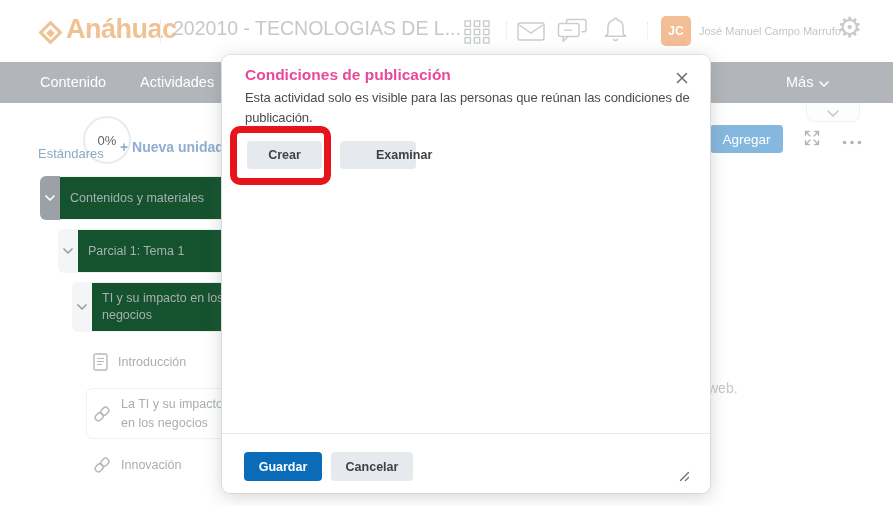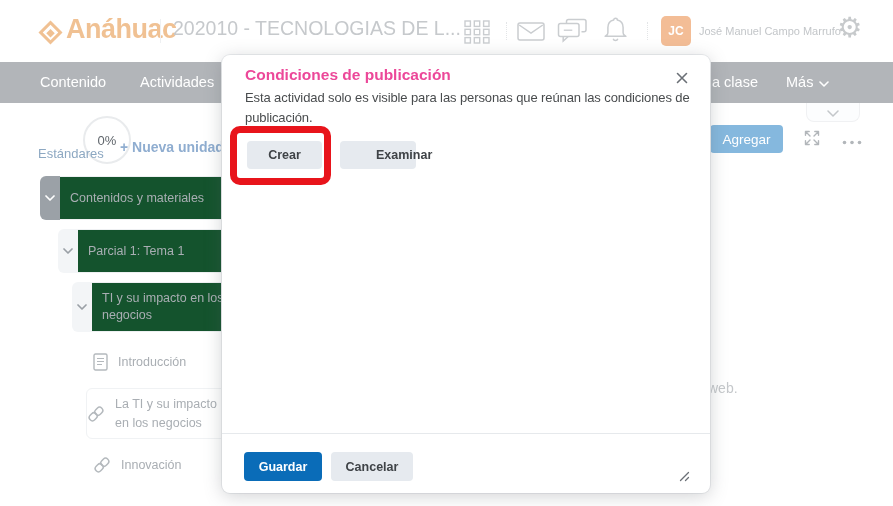--- a/index.html
+++ b/index.html
@@ -37,21 +37,21 @@
   
   .t-row{position:absolute;display:flex;z-index:1;cursor:pointer;}
   .t-tab{width:20px;display:flex;align-items:center;justify-content:center;border-radius:6px 0 0 6px;}
   .t-tab.dark{background:#9ba1a7;color:#fff;}
   .t-tab.light{background:#f3f5f7;color:#9aa0a6;}
   .t-box{background:#14532d;border:1px solid #eef0f2;border-left:none;border-radius:0 6px 6px 0;
          display:flex;align-items:center;padding-left:10px;color:#a9aeb3;font-size:12.5px;line-height:1.35;}
   .t-item{position:absolute;display:flex;align-items:center;color:#a9aeb3;font-size:12.5px;z-index:1;cursor:pointer;}
   .t-ico{color:#b4b9bd;display:flex;align-items:center;margin-right:10px;}
   .t-card{position:absolute;border:1px solid #f0f2f4;border-radius:6px;display:flex;align-items:center;
-          color:#a9aeb3;font-size:12.5px;z-index:1;cursor:pointer;}
+          color:#a9aeb3;font-size:12.5px;z-index:1;cursor:pointer;padding-left:6px;}
 
   
   .agregar{position:absolute;left:710px;top:125px;width:73px;height:28px;background:#85b8de;border:none;border-radius:4px;
            color:#fff;font-size:13.5px;cursor:pointer;z-index:1;font-family:inherit;}
   .fullscreen{position:absolute;left:803px;top:130px;color:#b2b6ba;background:none;border:none;cursor:pointer;z-index:1;padding:0;}
   .ellipsis{position:absolute;left:842px;top:133px;color:#b2b6ba;background:none;border:none;cursor:pointer;z-index:1;padding:0;}
   .web-frag{position:absolute;left:708px;top:380px;font-size:14px;color:#c5c8cb;z-index:1;}
 
   
   .modal{position:absolute;left:222px;top:55px;width:488px;height:438px;background:#fff;border-radius:8px;z-index:10;
@@ -125,21 +125,20 @@
     <button class="avatar">
       <span>JC</span>
     </button>
     <span class="user-name">José Manuel Campo Marrufo</span>
     <button class="gear">⚙</button>
   </div>
 
   <nav class="navbar">
     <span class="nav-item" style="left:40px;">Contenido</span>
     <span class="nav-item" style="left:140px;">Actividades</span>
-    <span class="nav-item" style="left:712px;">a clase</span>
     <span class="nav-item" style="left:786px;">
       <span>Más</span><span class="chev"><svg width="10" height="6" viewBox="0 0 10 6">
             <path d="M1 1 L5 5 L9 1" fill="none" stroke="currentColor" stroke-width="1.6" stroke-linecap="round" stroke-linejoin="round"></path>
           </svg></span>
     </span>
   </nav>
 
   <button class="chev-pill">
     <span><svg width="12" height="7" viewBox="0 0 12 7">
           <path d="M1 1 L6 6 L11 1" fill="none" stroke="currentColor" stroke-width="1.5" stroke-linecap="round" stroke-linejoin="round"></path>

